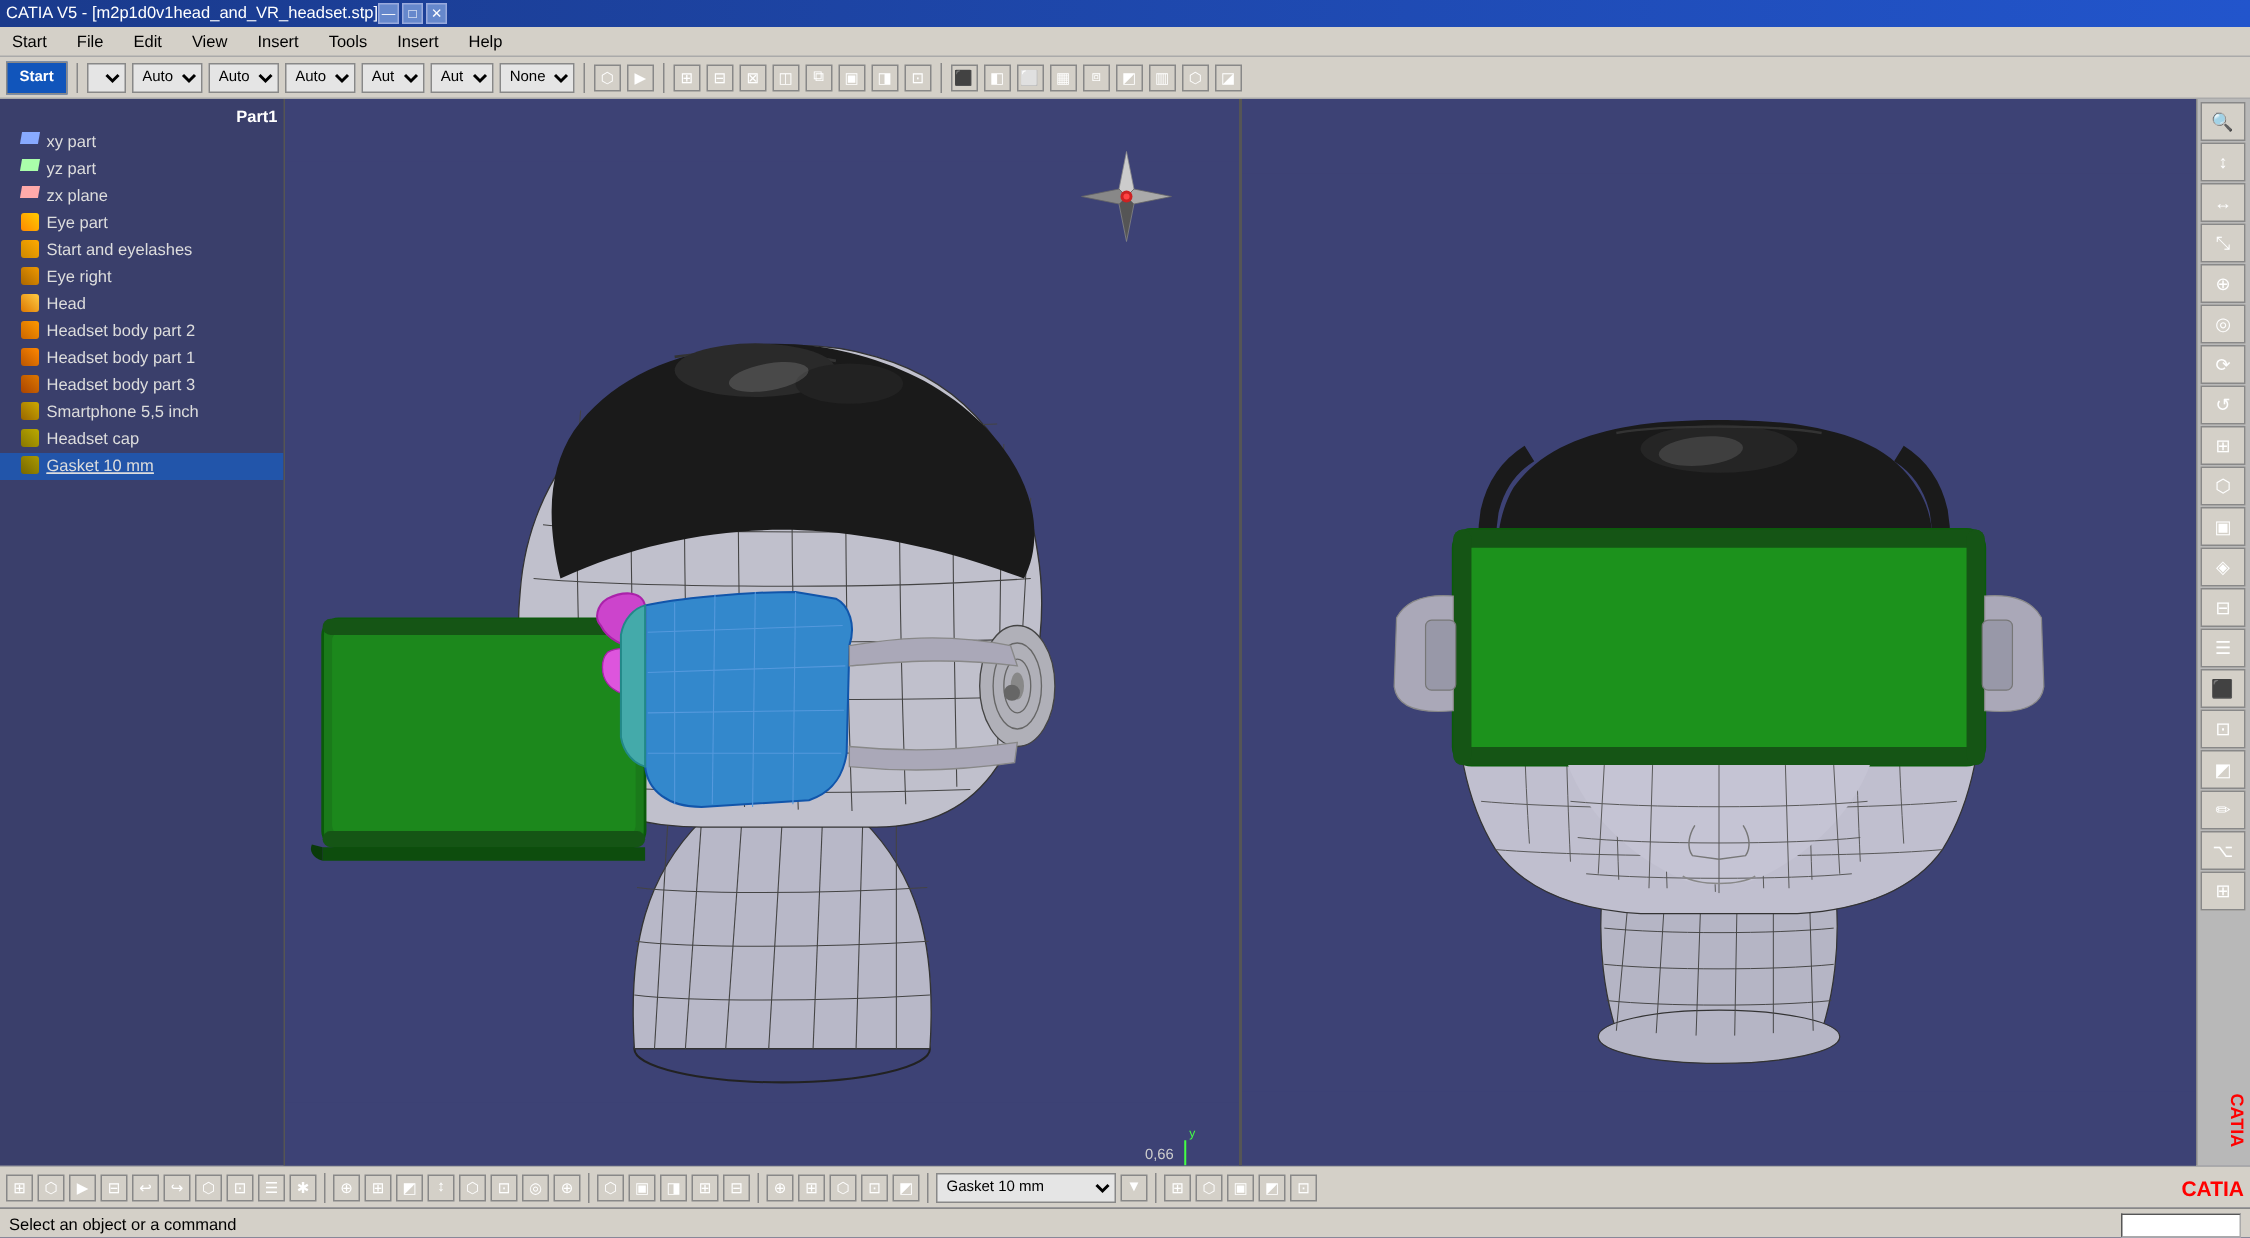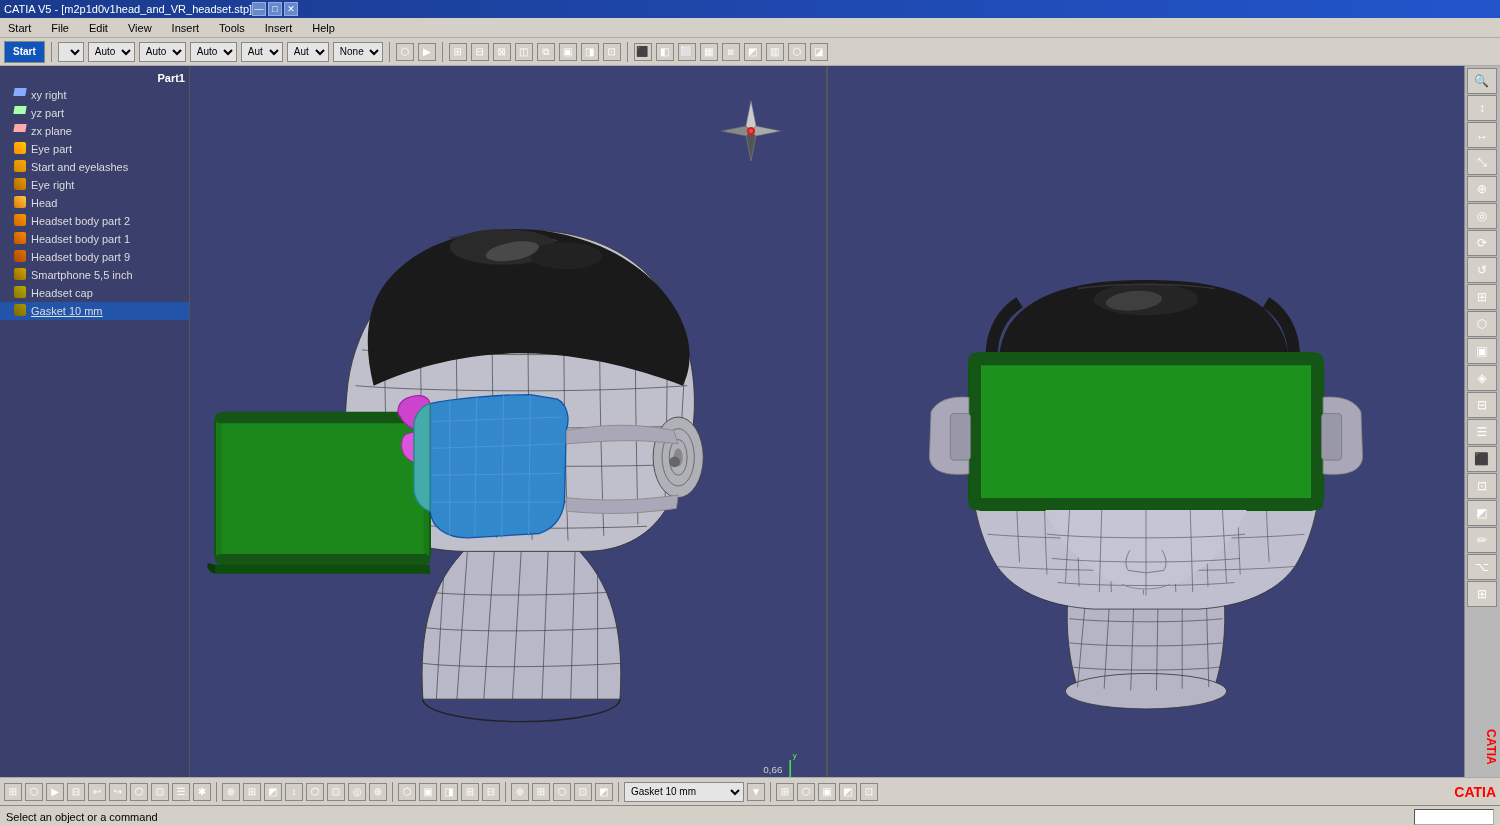--- a/index.html
+++ b/index.html
@@ -311,21 +311,21 @@
 </div>
 
 <div id="main">
 
   <div id="left-panel">
     <div class="tree-root">Part1</div>
     <div class="tree-item">
       <span class="tree-icon">
           <div class="tree-icon-plane"></div>
         </span>
-      <span>xy right</span>
+      <span>xy part</span>
     </div>
     <div class="tree-item">
       <span class="tree-icon">
           <div class="tree-icon-plane" style="background:#aaffaa;"></div>
         </span>
       <span>yz part</span>
     </div>
     <div class="tree-item">
       <span class="tree-icon">
           <div class="tree-icon-plane" style="background:#ffaaaa;"></div>
@@ -365,21 +365,21 @@
     <div class="tree-item">
       <span class="tree-icon">
           <div class="tree-icon-mesh" style="background:linear-gradient(45deg,#bb5500,#ff8800);"></div>
         </span>
       <span>Headset body part 1</span>
     </div>
     <div class="tree-item">
       <span class="tree-icon">
           <div class="tree-icon-mesh" style="background:linear-gradient(45deg,#aa4400,#dd7700);"></div>
         </span>
-      <span>Headset body part 9</span>
+      <span>Headset body part 3</span>
     </div>
     <div class="tree-item">
       <span class="tree-icon">
           <div class="tree-icon-mesh" style="background:linear-gradient(45deg,#996600,#ccaa00);"></div>
         </span>
       <span>Smartphone 5,5 inch</span>
     </div>
     <div class="tree-item">
       <span class="tree-icon">
           <div class="tree-icon-mesh" style="background:linear-gradient(45deg,#887700,#bbaa00);"></div>

